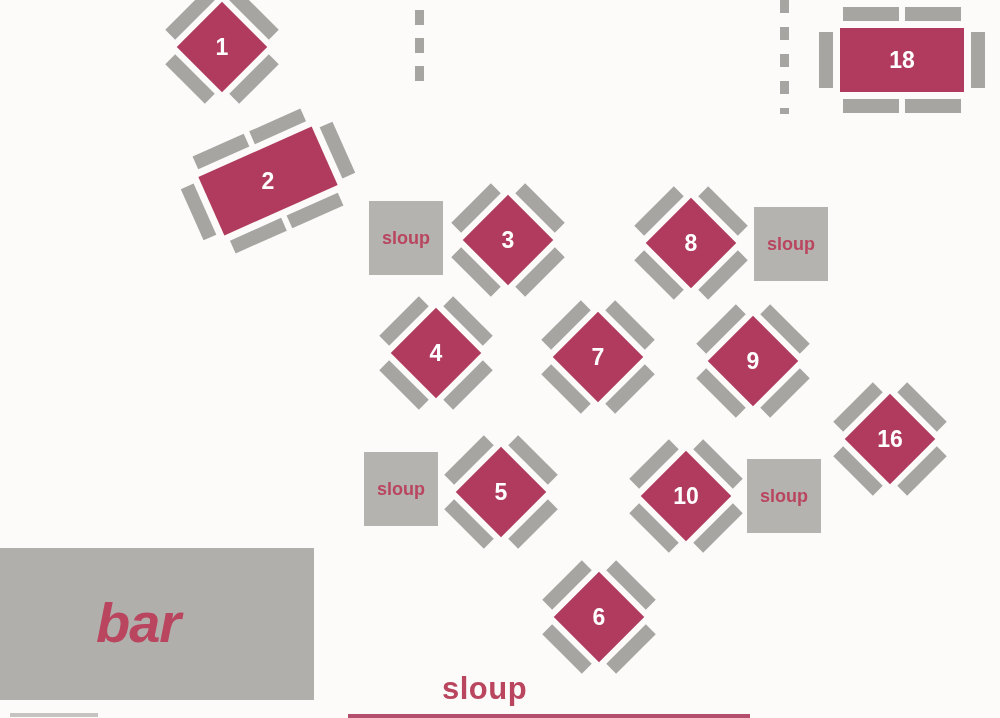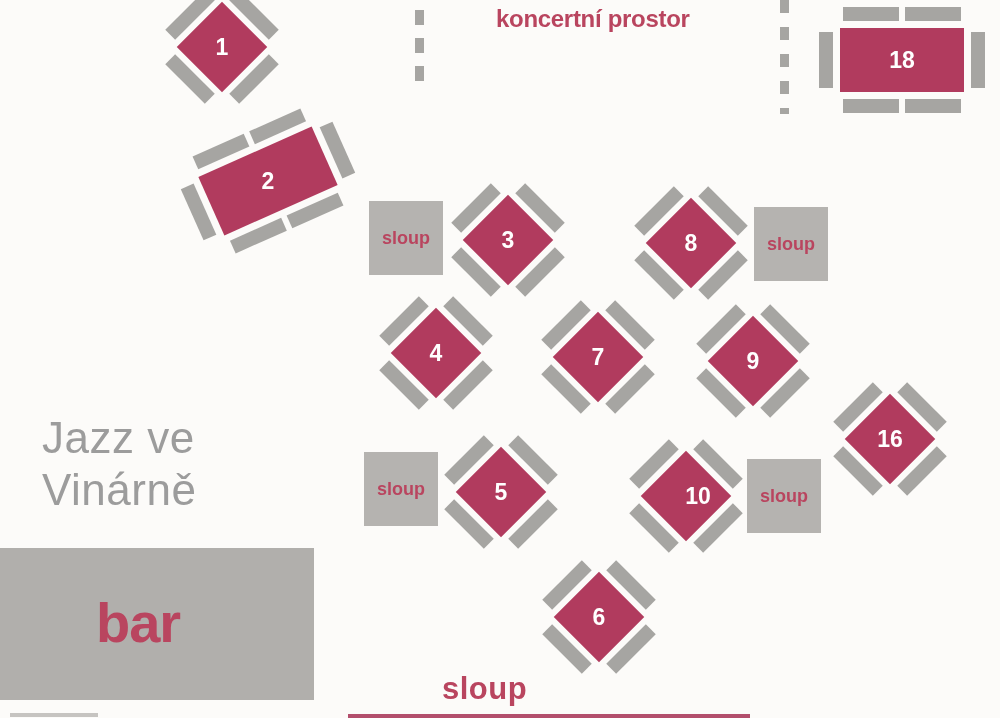--- a/index.html
+++ b/index.html
@@ -30,39 +30,34 @@
     background:repeating-linear-gradient(to bottom,var(--chair,#a6a5a2) 0 13px,transparent 13px 27px);
   }
   .lbl{position:absolute;color:var(--accent,#b9455f);font-weight:bold;white-space:nowrap;}
   .lbl-koncertni{left:496px;top:5px;font-size:24px;letter-spacing:-0.3px;}
   .lbl-vchod{left:442px;top:671px;font-size:31px;letter-spacing:0.5px;}
   .venue-title{
     position:absolute;left:42px;top:412px;color:var(--titlegray,#9c9c9c);
     font-size:44px;line-height:52px;letter-spacing:0.5px;font-weight:normal;
   }
   .venue-title span{display:block;}
-  .bar-area{position:absolute;left:0;top:548px;width:314px;height:152px;background:var(--barfill,#b1afac);}
+  .bar-area{position:absolute;left:0;top:548px;width:314px;height:152px;background:var(--barfill,#b1afac);font-style:italic;}
   .bar-label{position:absolute;left:96px;top:42px;color:var(--accent,#b9455f);font-weight:bold;font-size:56px;letter-spacing:-1px;}
   .strip-crimson{position:absolute;left:348px;top:714px;width:402px;height:4px;background:#b34f6d;}
   .strip-gray{position:absolute;left:10px;top:713px;width:88px;height:4px;background:#c6c4c1;}
 </style>
 </head>
 <body>
 
 <div class="canvas" style="--bg: #fcfbf9; --table: #b13b5e; --chair: #a6a5a2; --pillar: #b5b3b0; --barfill: #b1afac; --accent: #b9455f; --titlegray: #9c9c9c;">
 
   <div class="dash dash-left"></div>
   <div class="dash dash-right"></div>
 
-  <div class="lbl lbl-koncertni">koncertní prostor</div>
 
-  <div class="venue-title">
-    <span>Jazz ve</span>
-    <span>Vinárně</span>
-  </div>
 
   <div class="bar-area">
     <span class="bar-label">bar</span>
   </div>
 
   <div class="lbl lbl-vchod">sloup</div>
 
   <div class="strip-crimson"></div>
   <div class="strip-gray"></div>
 
@@ -140,21 +135,21 @@
         <div class="chair" style="left: 4px; top: 25px; width: 56px; height: 14px; transform: rotate(-45deg);"></div>
         <div class="surface" style="left: -32px; top: -32px; width: 64px; height: 64px; transform: rotate(45deg);"></div>
         <span class="num" style="transform: translate(-50%, -50%) rotate(0deg);">9</span>
       </div>
       <div class="tgroup" style="left: 686px; top: 496px;">
         <div class="chair" style="left: -60px; top: -39px; width: 56px; height: 14px; transform: rotate(-45deg);"></div>
         <div class="chair" style="left: 4px; top: -39px; width: 56px; height: 14px; transform: rotate(45deg);"></div>
         <div class="chair" style="left: -60px; top: 25px; width: 56px; height: 14px; transform: rotate(45deg);"></div>
         <div class="chair" style="left: 4px; top: 25px; width: 56px; height: 14px; transform: rotate(-45deg);"></div>
         <div class="surface" style="left: -32px; top: -32px; width: 64px; height: 64px; transform: rotate(45deg);"></div>
-        <span class="num" style="transform: translate(-50%, -50%) rotate(0deg); margin-left: 12px;">10</span>
+        <span class="num" style="transform: translate(-50%, -50%) rotate(0deg);">10</span>
       </div>
       <div class="tgroup" style="left: 890px; top: 439px;">
         <div class="chair" style="left: -60px; top: -39px; width: 56px; height: 14px; transform: rotate(-45deg);"></div>
         <div class="chair" style="left: 4px; top: -39px; width: 56px; height: 14px; transform: rotate(45deg);"></div>
         <div class="chair" style="left: -60px; top: 25px; width: 56px; height: 14px; transform: rotate(45deg);"></div>
         <div class="chair" style="left: 4px; top: 25px; width: 56px; height: 14px; transform: rotate(-45deg);"></div>
         <div class="surface" style="left: -32px; top: -32px; width: 64px; height: 64px; transform: rotate(45deg);"></div>
         <span class="num" style="transform: translate(-50%, -50%) rotate(0deg);">16</span>
       </div>
       <div class="tgroup" style="left: 902px; top: 60px;">

